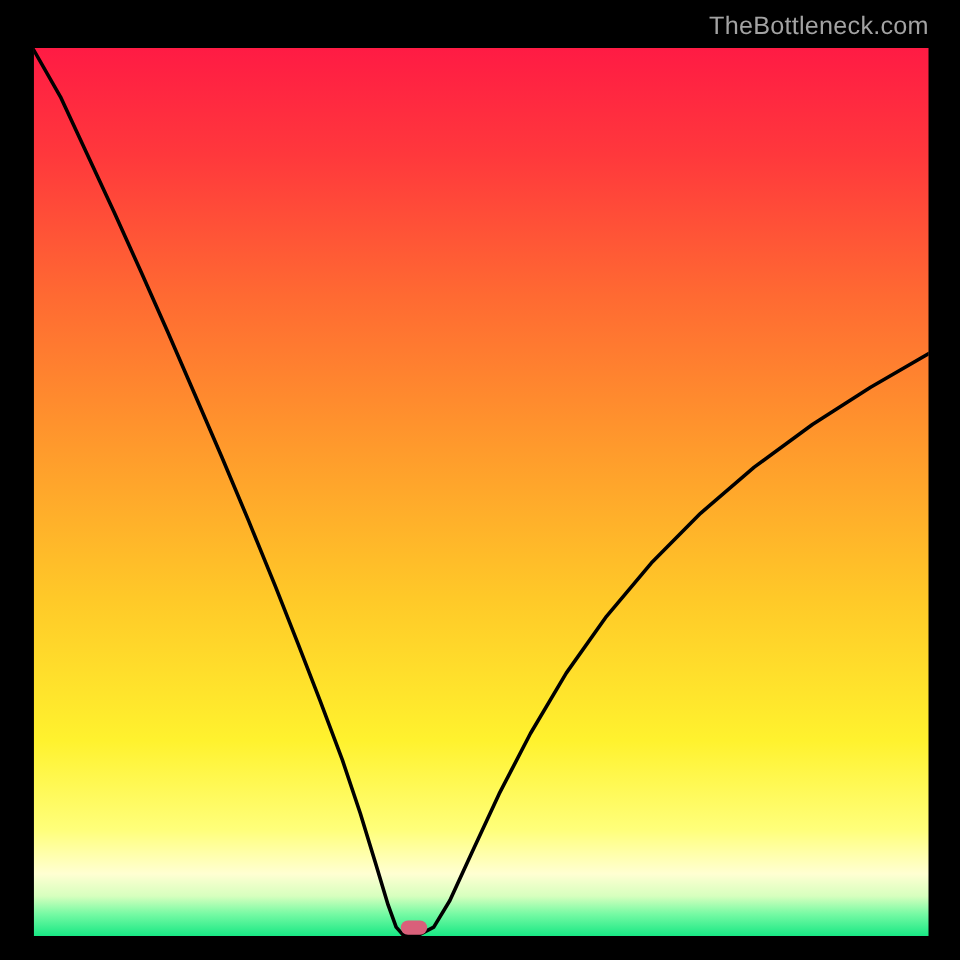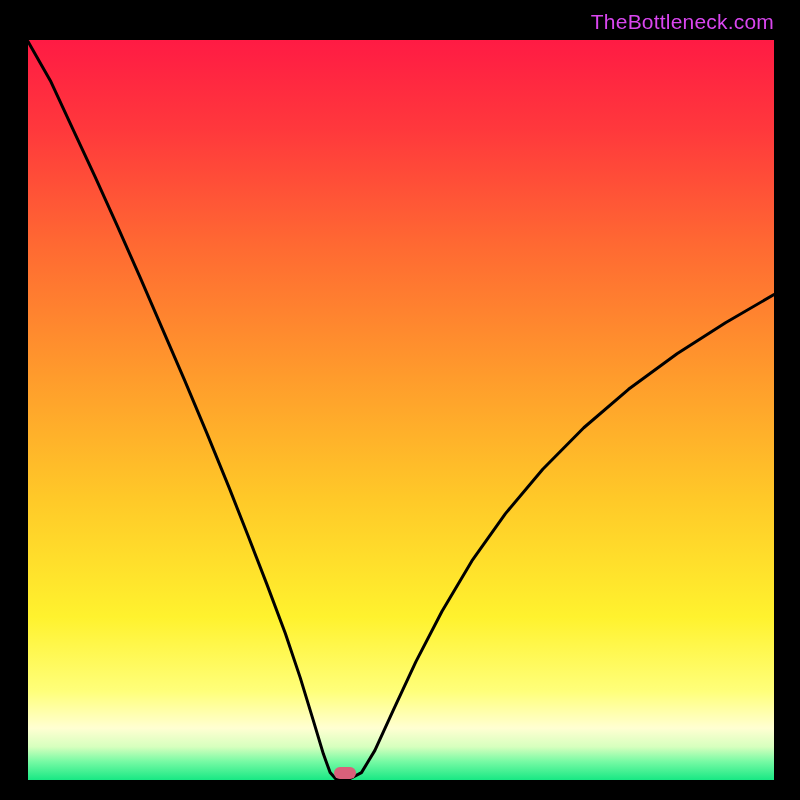--- a/index.html
+++ b/index.html
@@ -27,21 +27,21 @@
     position: absolute;
     top: 0; left: 0;
     width: 100%; height: 100%;
   }
   .watermark {
     position: absolute;
     top: 10px;
     right: 26px;
     font-family: Arial, Helvetica, sans-serif;
     font-size: 21px;
-    color: #d946ef;
+    color: #a3a3a3;
     letter-spacing: 0.2px;
     text-align: center;
   }
   .marker {
     position: absolute;
     width: 22px;
     height: 12px;
     border-radius: 6px;
   }
 </style>

